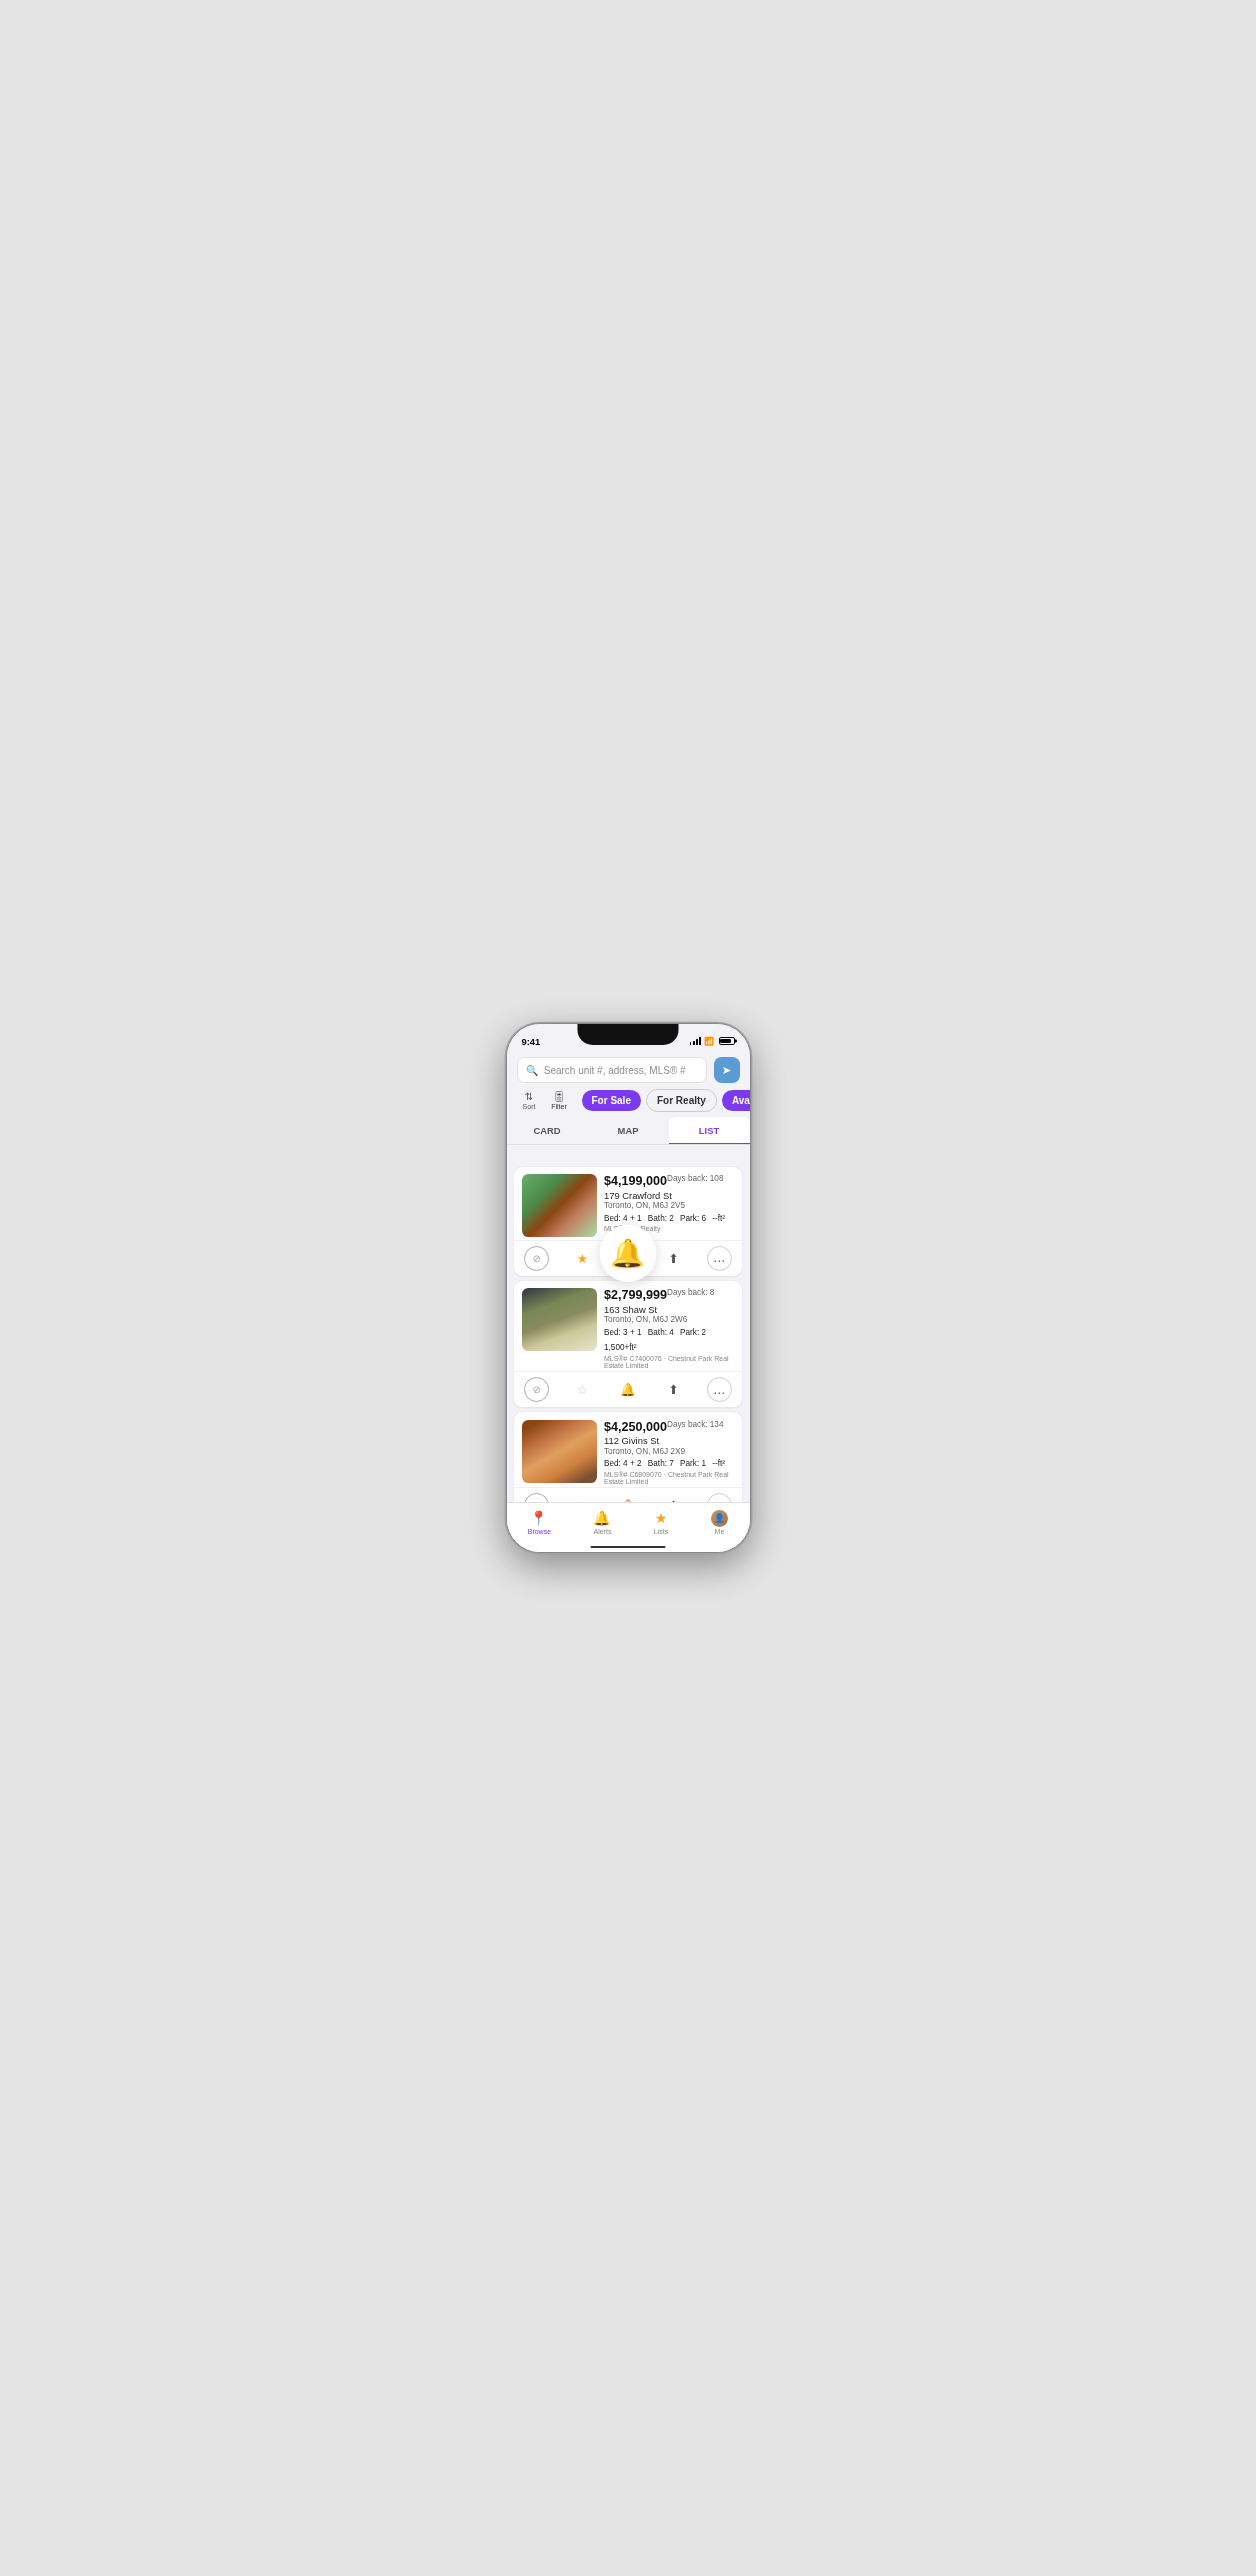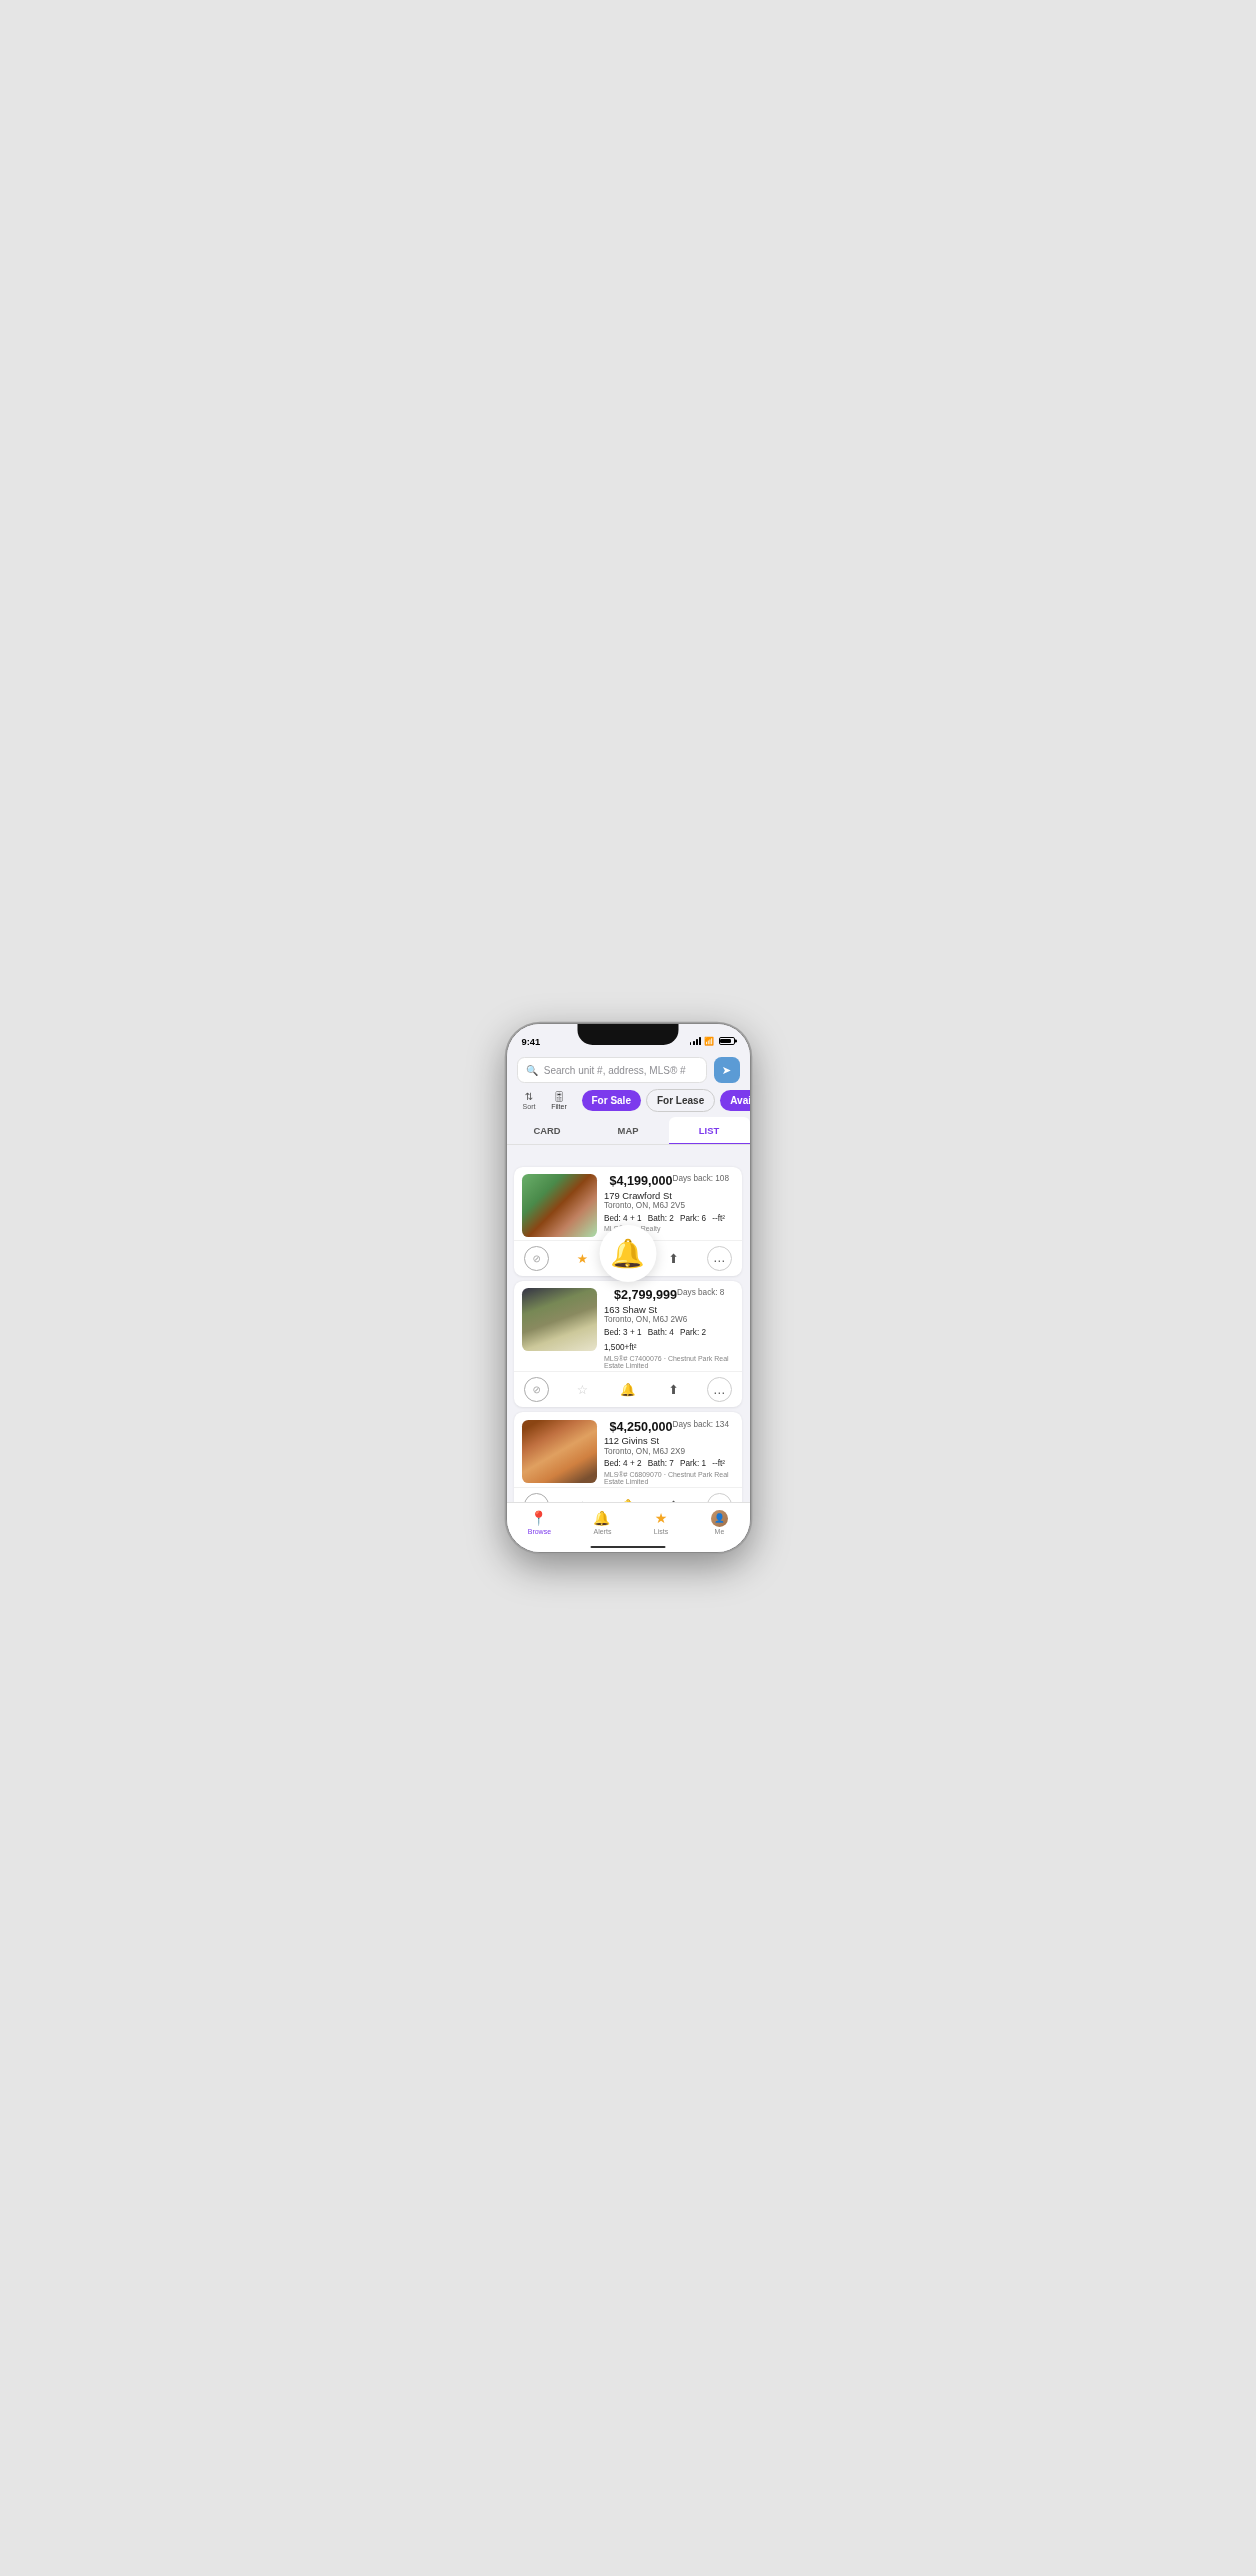--- a/index.html
+++ b/index.html
@@ -305,21 +305,21 @@
       background: linear-gradient(150deg, #6a9ad4 10%, #c4a86a 30%, #e0c878 50%, #d4c070 70%, #5a7ab4 90%);
     }
 
     .listing-info {
       flex: 1;
       min-width: 0;
     }
 
     .listing-price-row {
       display: flex;
-      justify-content: center;
+      justify-content: flex-start;
       align-items: flex-start;
     }
 
     .listing-price {
       font-size: 12.6px;
       font-weight: 700;
       color: #111;
     }
 
     .days-back {
@@ -528,21 +528,21 @@
       <div class="sort-btn">
         <span class="sort-arrows">⇅</span>
         <span class="sort-label">Sort</span>
       </div>
       <div class="filter-btn">
         <span class="filter-icon">🎚</span>
         <span class="filter-label">Filter</span>
       </div>
       <div class="divider-v"></div>
       <div class="pill pill-purple">For Sale</div>
-      <div class="pill pill-outline">For Lease</div>
+      <div class="pill pill-outline">For Realty</div>
       <div class="pill pill-purple">Available</div>
 
     </div>
 
     <div class="tab-row">
       <div class="tab">CARD</div>
       <div class="tab">MAP</div>
       <div class="tab active">LIST</div>
     </div>
 

